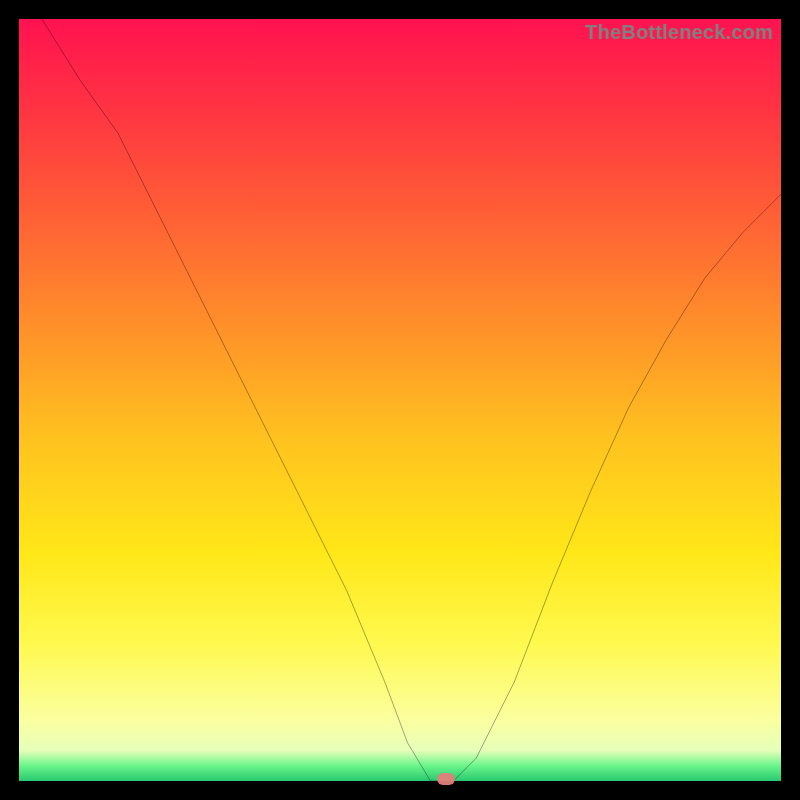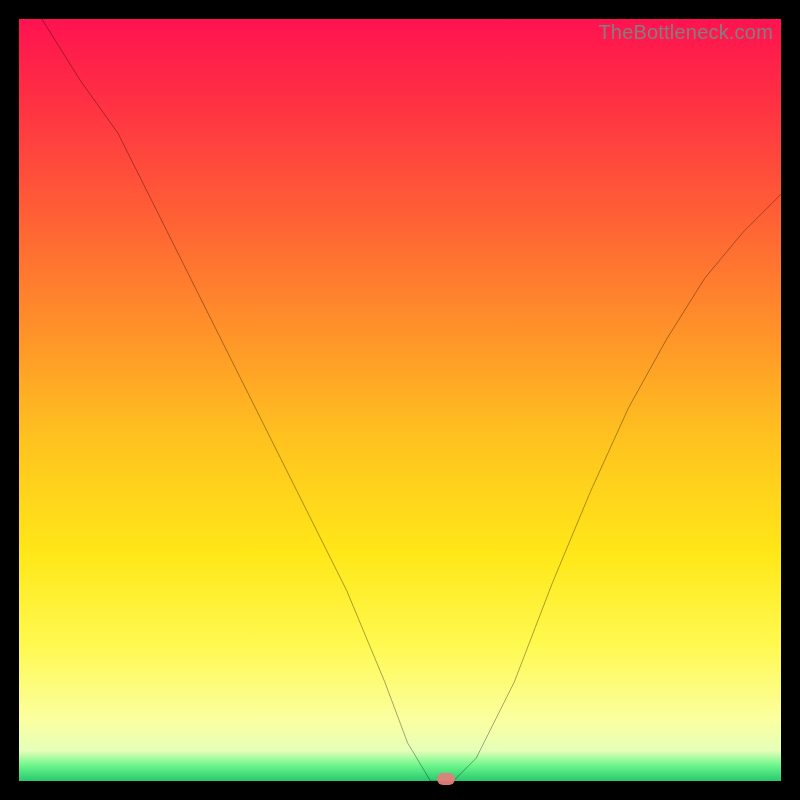--- a/index.html
+++ b/index.html
@@ -37,21 +37,21 @@
       #e6ffb9 96%,
       #6bf58a 98%,
       #27c96f 100%
     );
   }
   .watermark-text {
     position: absolute;
     top: 2px;
     right: 8px;
     color: #808080;
-    font-weight: normal;
+    font-weight: bold;
     font-size: 20px;
     letter-spacing: 0.2px;
     pointer-events: none;
   }
   .curve-svg {
     position: absolute;
     left: 0;
     top: 0;
     width: 762px;
     height: 762px;

